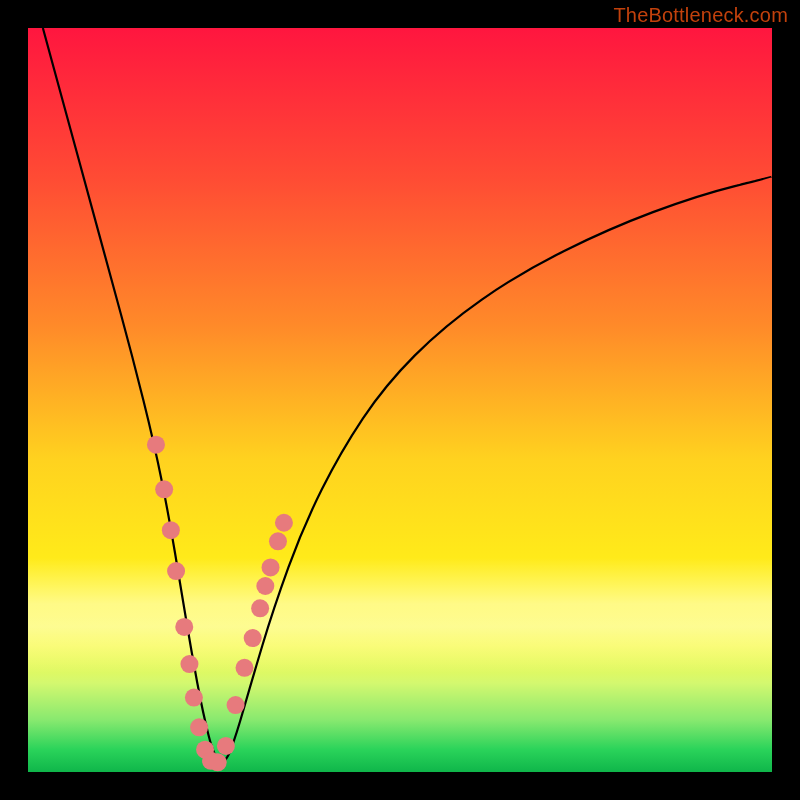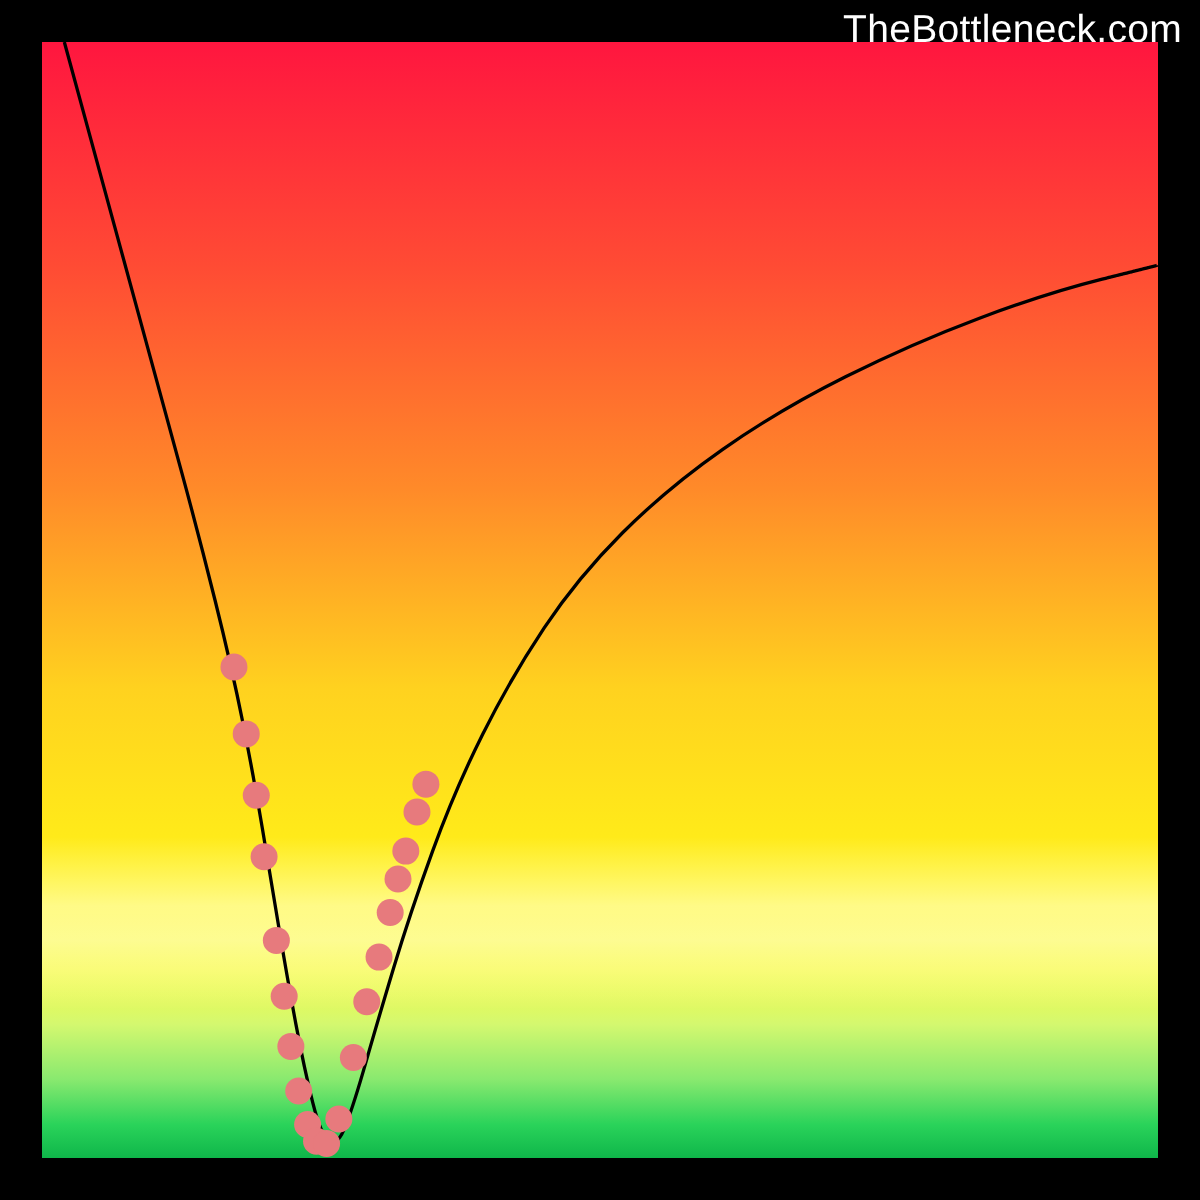--- a/index.html
+++ b/index.html
@@ -43,22 +43,22 @@
       rgba(255,255,225,0.55) 40%,
       rgba(255,255,225,0.55) 60%,
       rgba(255,255,210,0) 100%
     );
     pointer-events: none;
   }
   .watermark {
     position: absolute;
     top: 4px;
     right: 12px;
-    color: #ffffff;
-    font-size: 26px;
+    color: #c2410c;
+    font-size: 20px;
     letter-spacing: 0.2px;
     user-select: none;
   }
   svg.plot {
     position: absolute;
     left: 0;
     top: 0;
     width: 744px;
     height: 744px;
     overflow: visible;

